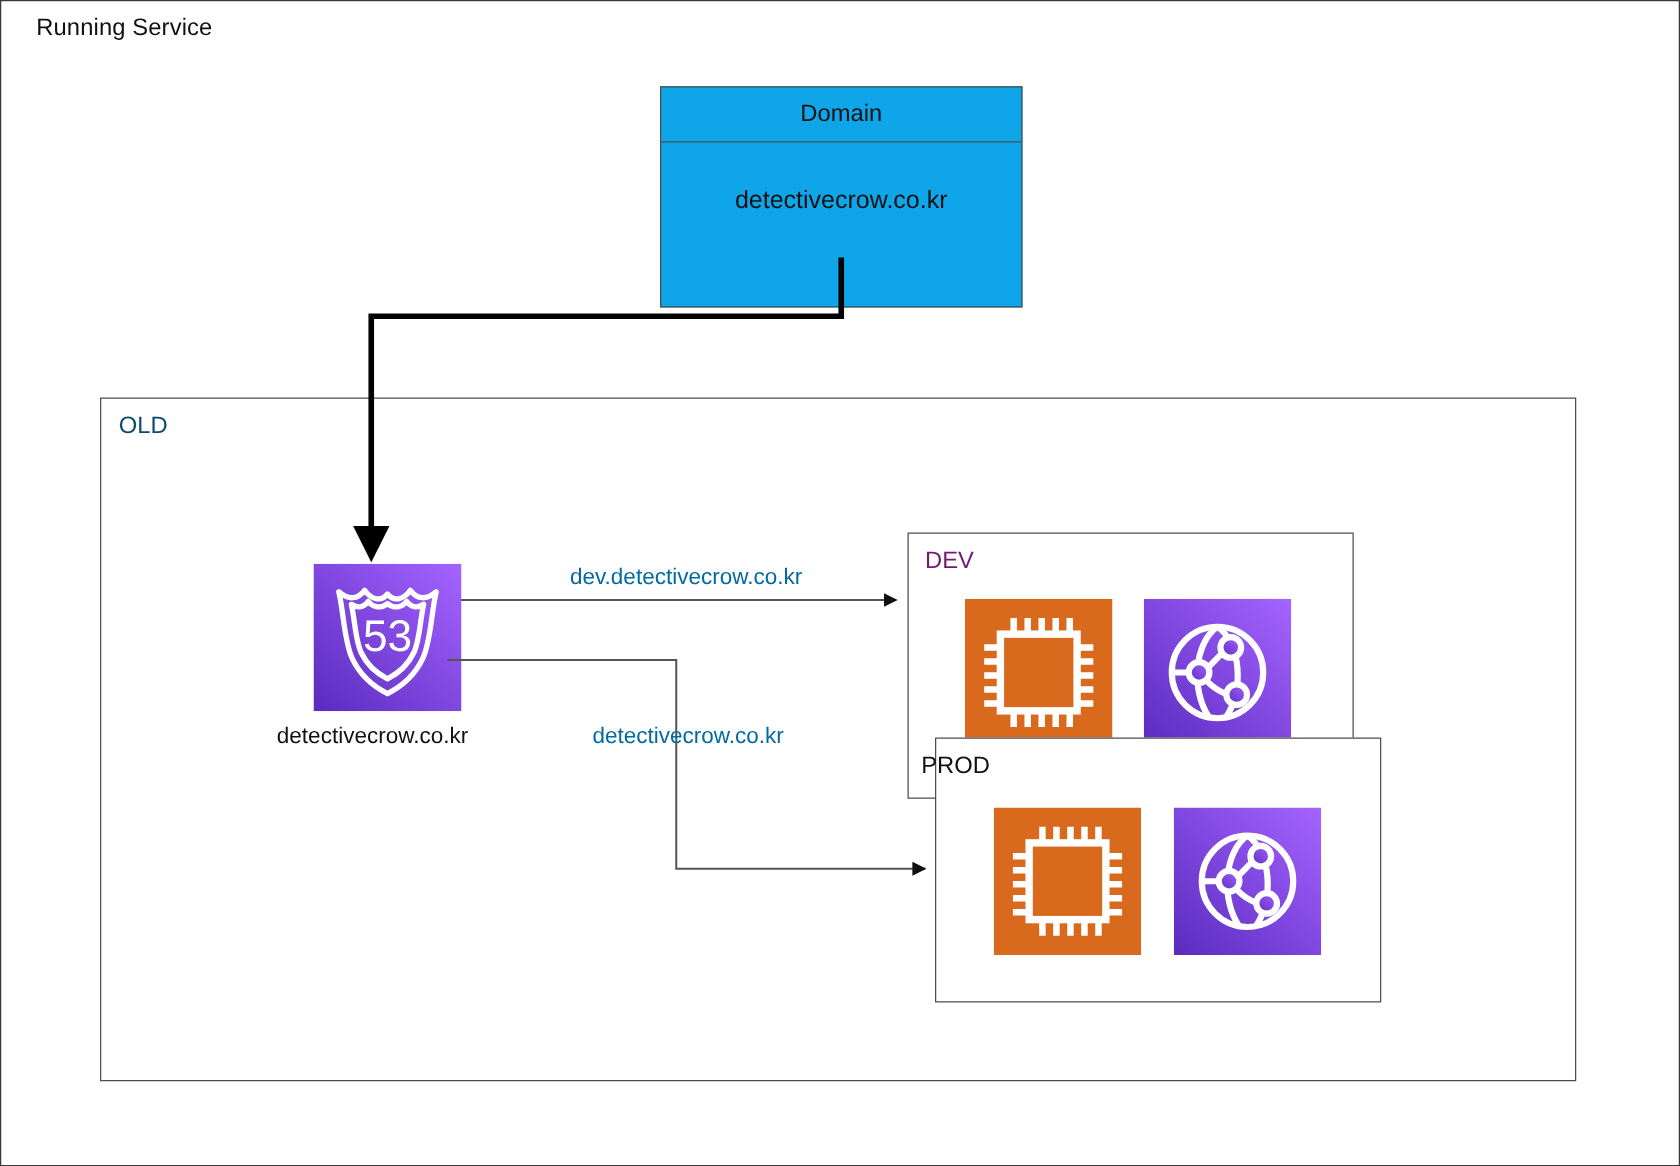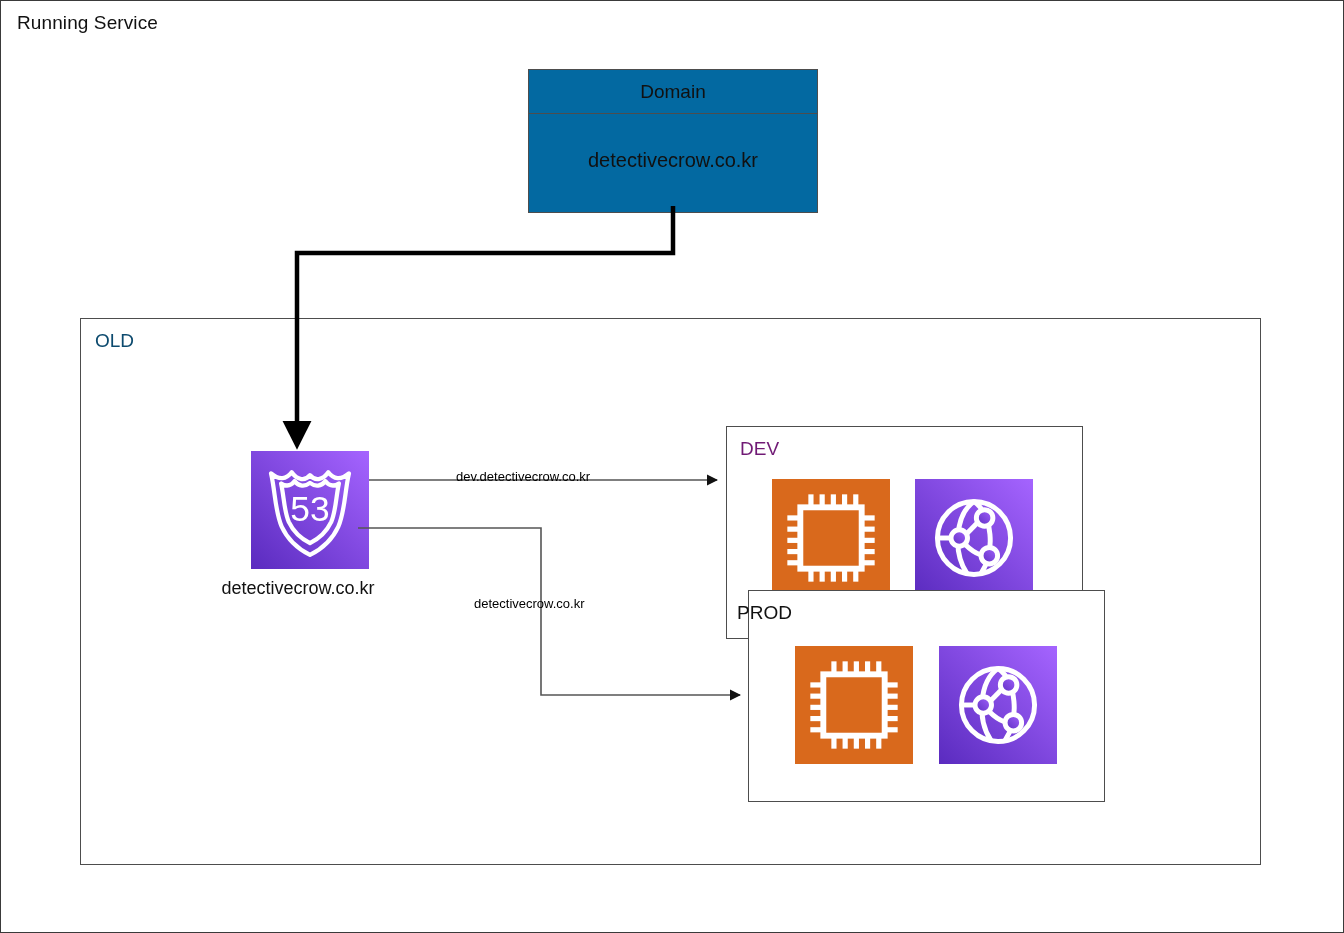--- a/index.html
+++ b/index.html
@@ -17,36 +17,36 @@
     height: 933px;
     background: #ffffff;
     box-sizing: border-box;
     border: 1px solid #3a3a3a;
     overflow: hidden;
   }
   .abs { position: absolute; }
 
   
   #page-title {
-    left: 16px;
+    left: 28px;
     top: 11px;
     font-size: 19px;
     color: #111111;
     letter-spacing: 0.1px;
     white-space: nowrap;
   }
 
   
   #domain-node {
     left: 527px;
     top: 68px;
     width: 290px;
-    height: 144px;
+    height: 177px;
     border: 1px solid #4d4d4d;
-    background: #0369a1;
+    background: #0ea5e9;
     box-sizing: border-box;
   }
   #domain-header {
     height: 44px;
     border-bottom: 1px solid #4d4d4d;
     display: flex;
     align-items: center;
     justify-content: center;
     font-size: 19px;
     color: #111111;
@@ -162,25 +162,24 @@
     left: 0;
     top: 0;
     width: 1344px;
     height: 933px;
     z-index: 13;
     pointer-events: none;
   }
 
   
   .edge-label {
-    font-size: 13px;
-    color: #000000;
+    font-size: 18px;
+    color: #0369a1;
     white-space: nowrap;
     z-index: 14;
-    margin-top: 18px;
   }
   #label-dev-edge  { left: 455px; top: 450px; }
   #label-prod-edge { left: 473px; top: 577px; }
 </style>
 </head>
 <body>
 
 <div id="canvas">
 
   <div class="abs" id="page-title">Running Service</div>

